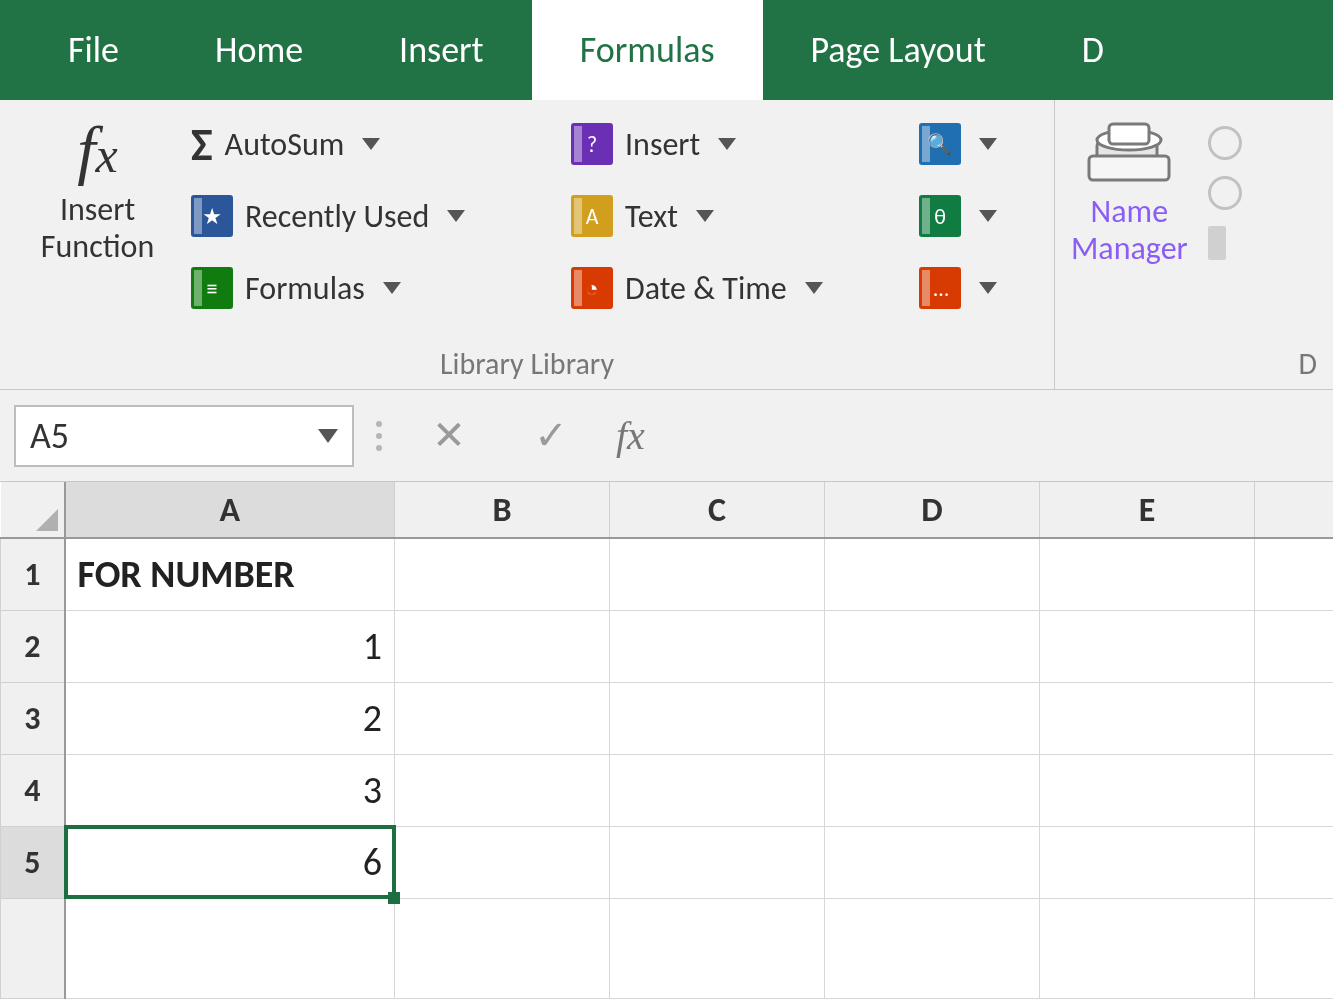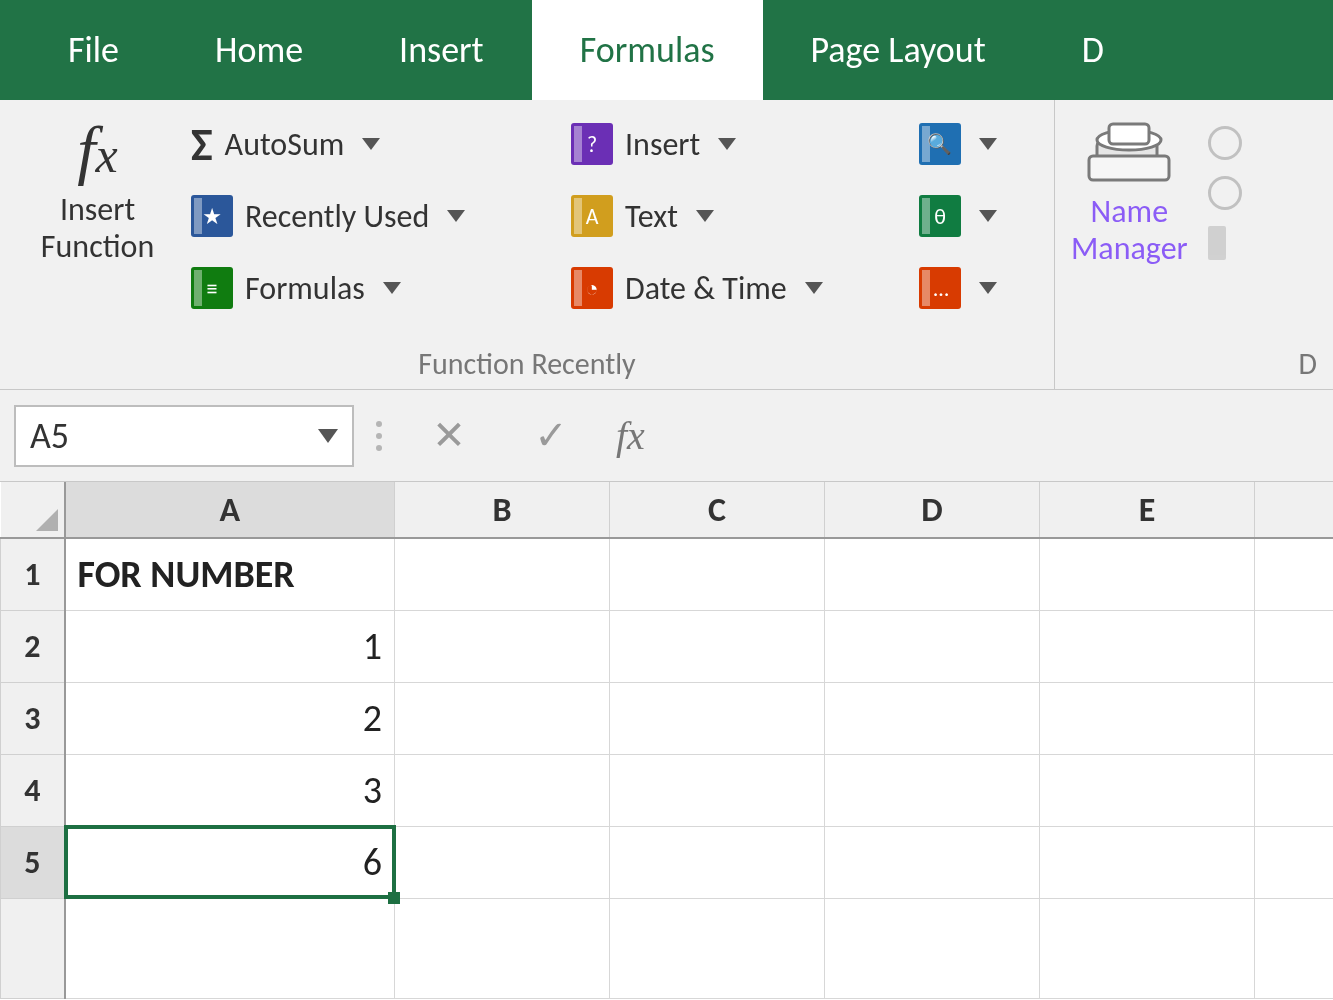--- a/index.html
+++ b/index.html
@@ -272,21 +272,21 @@
           <span class="caret"></span>
         </div>
         <div class="ribbon-btn">
           <span class="icon-book" style="background:#d83b01;">
               <span style="color:#fff;font-size:22px;position:relative;letter-spacing:-2px;">…</span>
             </span>
           <span class="caret"></span>
         </div>
       </div>
     </div>
-    <div class="group-label">Function Recently</div>
+    <div class="group-label">Library Library</div>
   </div>
 
   <div class="ribbon-group ribbon-group-noborder" style="flex:1;">
     <div class="group-body" style="gap:14px;">
       <div class="name-mgr">
         <div class="nm-icon">
           <svg viewBox="0 0 100 82" width="100" height="82">
             <rect x="18" y="30" width="60" height="36" rx="6" fill="#e6e6e6" stroke="#7a7a7a" stroke-width="3"></rect>
             <rect x="10" y="46" width="80" height="24" rx="4" fill="#f6f6f6" stroke="#7a7a7a" stroke-width="3"></rect>
             <ellipse cx="50" cy="30" rx="32" ry="10" fill="#fff" stroke="#7a7a7a" stroke-width="3"></ellipse>

